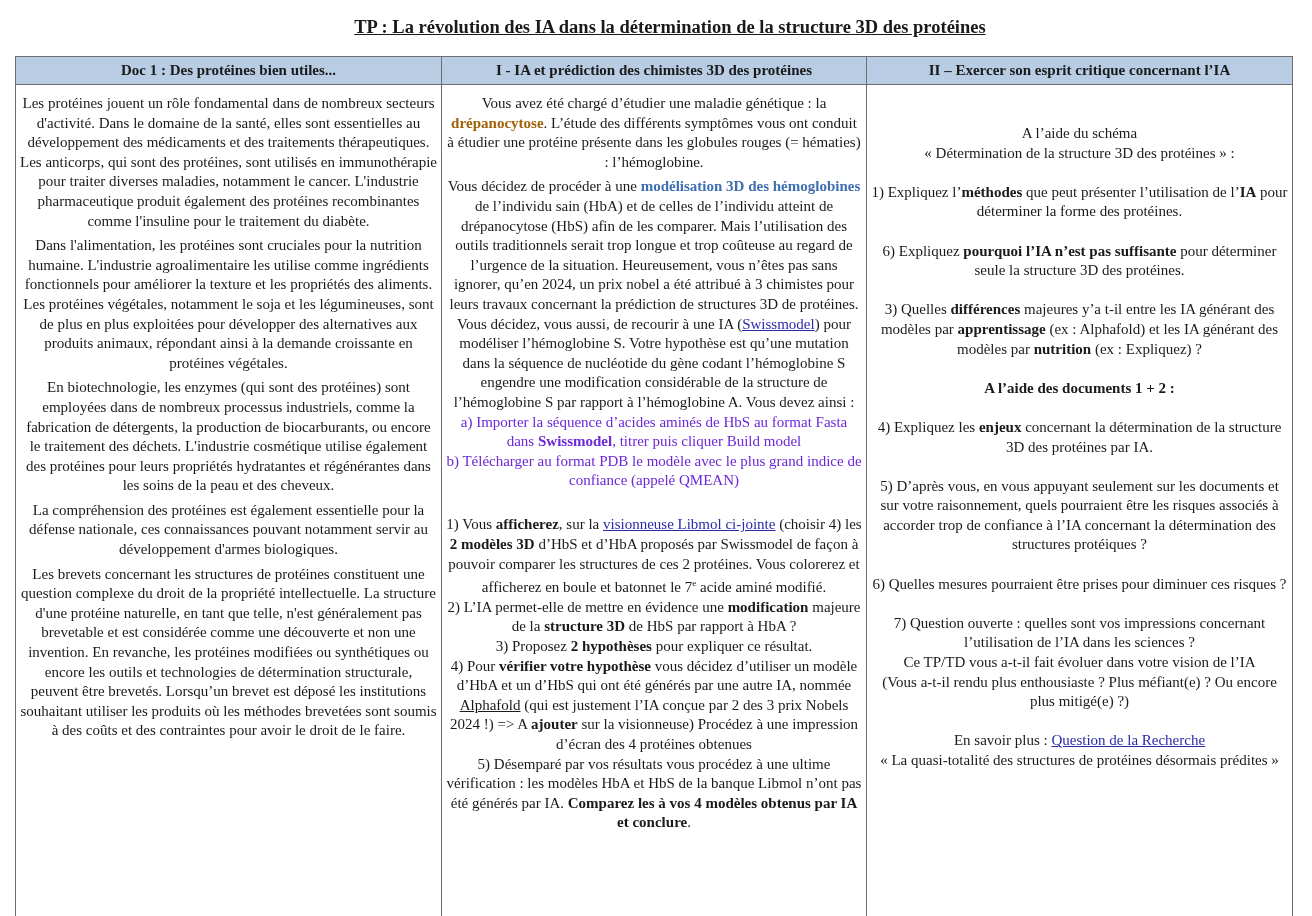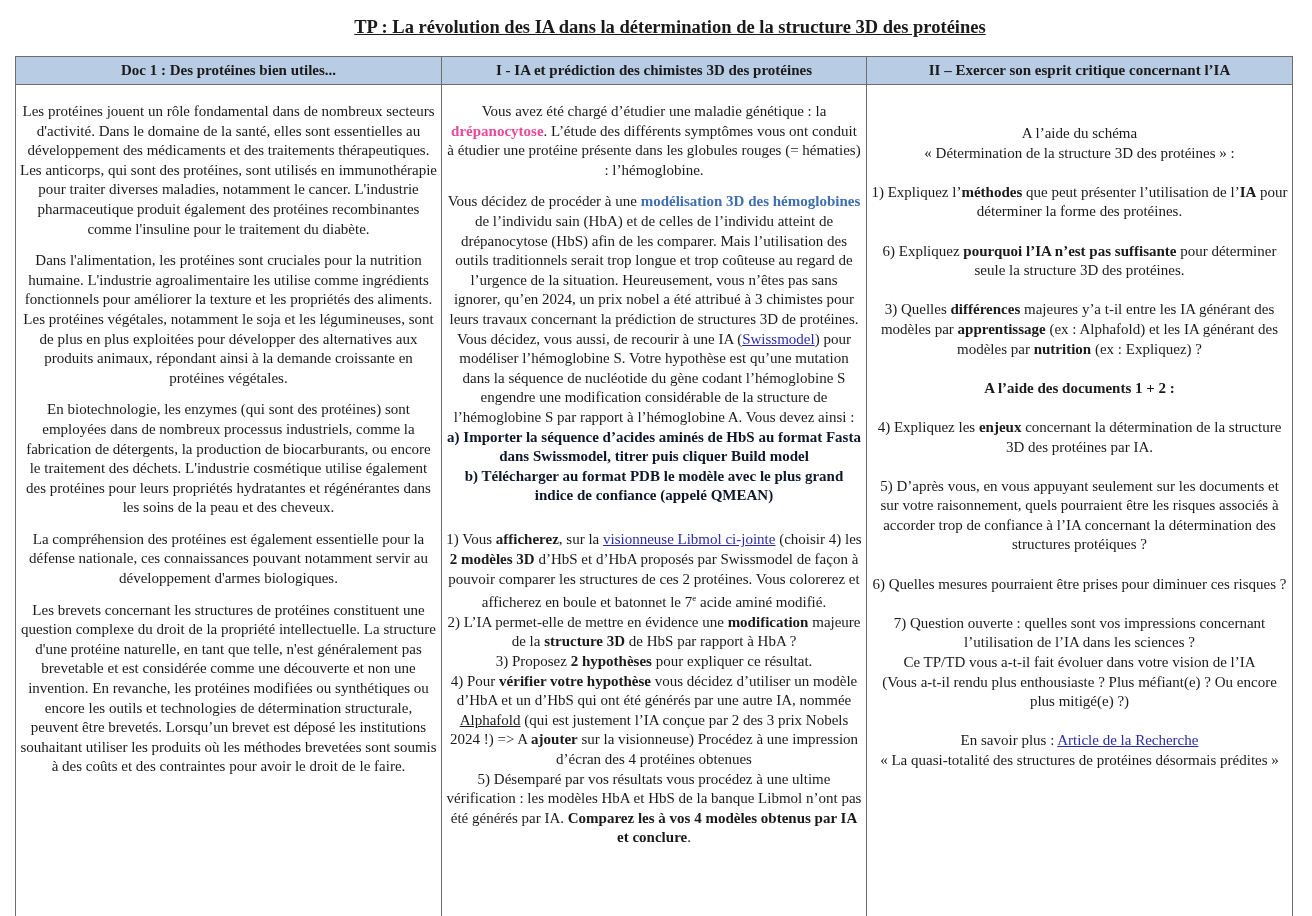--- a/index.html
+++ b/index.html
@@ -8,24 +8,24 @@
   .title { position: absolute; top: 17px; left: 16px; width: 1308px; text-align: center;
            font-weight: bold; font-size: 18.5px; text-decoration: underline; }
   table.main { position: absolute; top: 56px; left: 15px; width: 1277px;
                border-collapse: collapse; table-layout: fixed; }
   table.main th, table.main td { border: 1.5px solid #6e6e6e; }
   table.main { border-bottom: 2px solid #222; }
   th { background: #b8cce4; font-weight: bold; font-size: 15px; height: 27px;
        padding: 0 0; text-align: center; }
   td { vertical-align: top; text-align: center; font-size: 15px; line-height: 19.6px;
        padding: 5px 4px 0 4px; height: 800px; }
-  td p { margin: 12px 0 5px 0; }
-  .red { color: #ec4899; font-weight: bold; }
+  td p { margin: 4px 0 5px 0; }
+  .red { color: #a16207; font-weight: bold; }
   .blue { color: #3f6fb0; font-weight: bold; }
-  .green { color: #0f172a; font-weight: bold; }
+  .green { color: #6d28d9; }
   a.lnk { color: #2a2aa8; text-decoration: underline; }
   .ul { text-decoration: underline; }
   .gap { height: 19.6px; }
   .col3 { padding-top: 39px; }
 </style>
 </head>
 <body>
 
 <div class="title">TP : La révolution des IA dans la détermination de la structure 3D des protéines</div>
 
@@ -78,17 +78,17 @@
         <div style="font-weight:bold">A l’aide des documents 1 + 2 :</div>
         <div class="gap"></div>
         <div><span>4) Expliquez les </span><b>enjeux</b><span> concernant la détermination de la structure 3D des protéines par IA.</span></div>
         <div class="gap"></div>
         <div>5) D’après vous, en vous appuyant seulement sur les documents et sur votre raisonnement, quels pourraient être les risques associés à accorder trop de confiance à l’IA concernant la détermination des structures protéiques ?</div>
         <div class="gap"></div>
         <div>6) Quelles mesures pourraient être prises pour diminuer ces risques ?</div>
         <div class="gap"></div>
         <div><span>7) Question ouverte : quelles sont vos impressions concernant l’utilisation de l’IA dans les sciences ?</span><br><span>Ce TP/TD vous a-t-il fait évoluer dans votre vision de l’IA</span><br><span>(Vous a-t-il rendu plus enthousiaste ? Plus méfiant(e) ? Ou encore plus mitigé(e) ?)</span></div>
         <div class="gap"></div>
-        <div><span>En savoir plus : </span><a class="lnk" href="#">Article de la Recherche</a><br><span>« La quasi-totalité des structures de protéines désormais prédites »</span></div>
+        <div><span>En savoir plus : </span><a class="lnk" href="#">Question de la Recherche</a><br><span>« La quasi-totalité des structures de protéines désormais prédites »</span></div>
       </td>
     </tr>
   </tbody>
 </table>
 
 </body></html>

